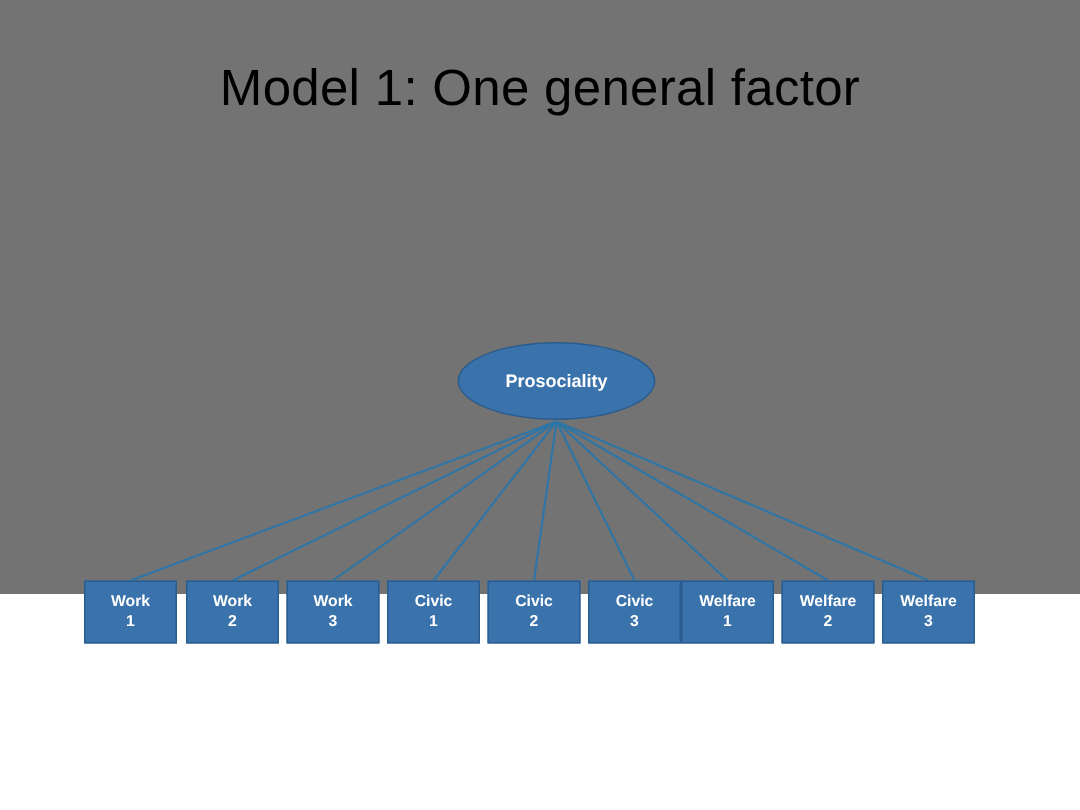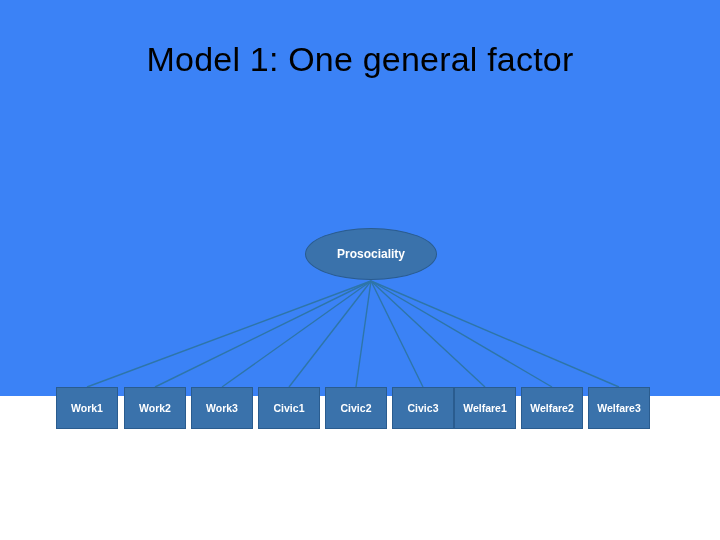--- a/index.html
+++ b/index.html
@@ -10,21 +10,21 @@
     width: 720px;
     height: 540px;
     background: #ffffff;
     font-family: "Liberation Sans", sans-serif;
     overflow: hidden;
   }
   #slide {
     position: relative;
     width: 720px;
     height: 396px;
-    background: #3b82f6;
+    background: #737373;
   }
   #title {
     position: absolute;
     left: 0;
     top: 40px;
     width: 720px;
     text-align: center;
     font-size: 34px;
     font-weight: 400;
     color: #000000;
@@ -64,20 +64,21 @@
   }
   .indicator {
     position: absolute;
     top: 387px;
     width: 62px;
     height: 42px;
     background: #3a72ab;
     border: 1px solid #2a5c8f;
     box-sizing: border-box;
     display: flex;
+    flex-direction: column;
     align-items: center;
     justify-content: center;
     color: #ffffff;
     font-size: 10.5px;
     font-weight: 700;
     line-height: 13px;
   }
   .indicator span {
     display: block;
     text-align: center;

